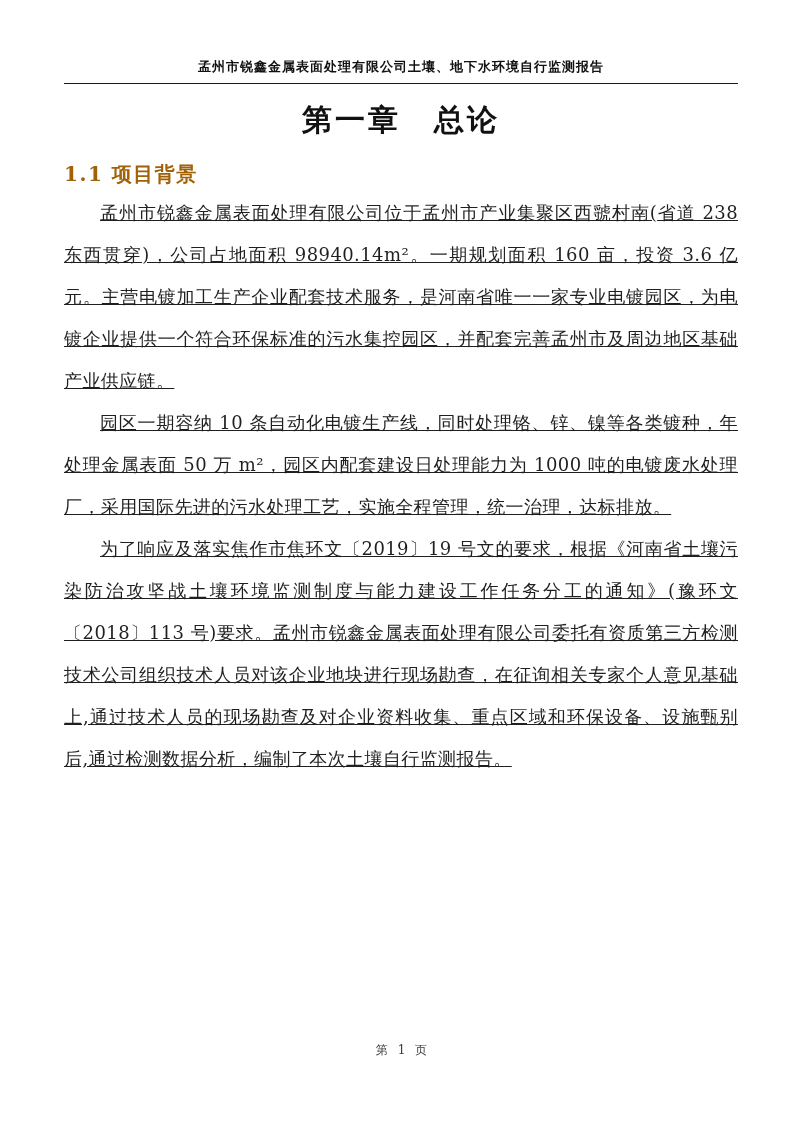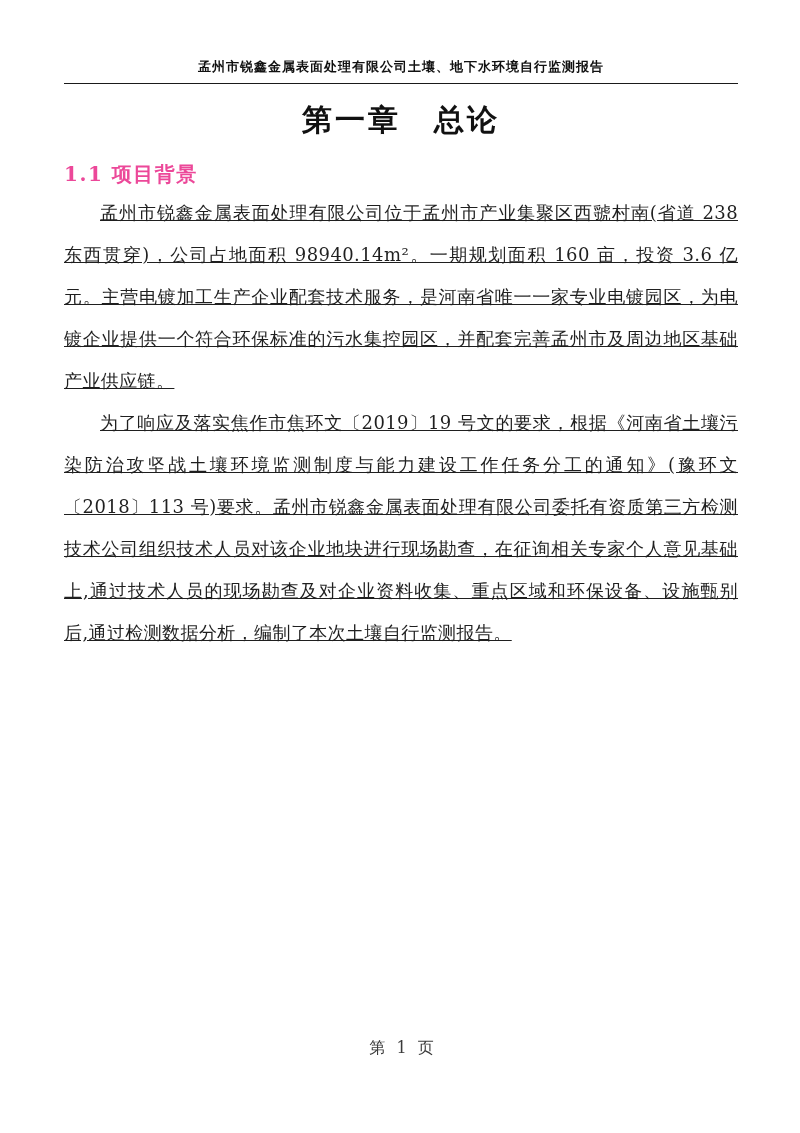--- a/index.html
+++ b/index.html
@@ -36,55 +36,56 @@
     font-size: 30px;
     font-weight: bold;
     letter-spacing: 3px;
     color: #111;
   }
   .section-heading {
     margin: 20px 0 4px 0;
     font-size: 20px;
     font-weight: bold;
     letter-spacing: 1.5px;
-    color: #ec4899;
+    color: #a16207;
   }
   .body-text p {
     margin: 0;
     font-size: 18px;
     line-height: 42px;
     text-align: justify;
     text-indent: 2em;
     letter-spacing: 0.4px;
     color: #1f1f1f;
     text-decoration: underline;
   }
   .page-footer {
     position: absolute;
     left: 4px; right: 0;
     bottom: 58px;
     text-align: center;
-    font-size: 16px;
+    font-size: 12px;
     color: #3a3a3a;
     letter-spacing: 3px;
   }
 </style>
 </head>
 <body>
 
 <div class="page">
 
   <div class="running-header">孟州市锐鑫金属表面处理有限公司土壤、地下水环境自行监测报告</div>
 
   <hr class="header-rule">
 
   <div class="chapter-title">第一章　总论</div>
 
   <div class="section-heading">1.1 项目背景</div>
 
   <div class="body-text">
     <p>孟州市锐鑫金属表面处理有限公司位于孟州市产业集聚区西虢村南(省道 238 东西贯穿)，公司占地面积 98940.14m²。一期规划面积 160 亩，投资 3.6 亿元。主营电镀加工生产企业配套技术服务，是河南省唯一一家专业电镀园区，为电镀企业提供一个符合环保标准的污水集控园区，并配套完善孟州市及周边地区基础产业供应链。</p>
+    <p>园区一期容纳 10 条自动化电镀生产线，同时处理铬、锌、镍等各类镀种，年处理金属表面 50 万 m²，园区内配套建设日处理能力为 1000 吨的电镀废水处理厂，采用国际先进的污水处理工艺，实施全程管理，统一治理，达标排放。</p>
     <p>为了响应及落实焦作市焦环文〔2019〕19 号文的要求，根据《河南省土壤污染防治攻坚战土壤环境监测制度与能力建设工作任务分工的通知》(豫环文〔2018〕113 号)要求。孟州市锐鑫金属表面处理有限公司委托有资质第三方检测技术公司组织技术人员对该企业地块进行现场勘查，在征询相关专家个人意见基础上,通过技术人员的现场勘查及对企业资料收集、重点区域和环保设备、设施甄别后,通过检测数据分析，编制了本次土壤自行监测报告。</p>
   </div>
 
   <div class="page-footer">第 1 页</div>
 
 </div>
 
 </body></html>

